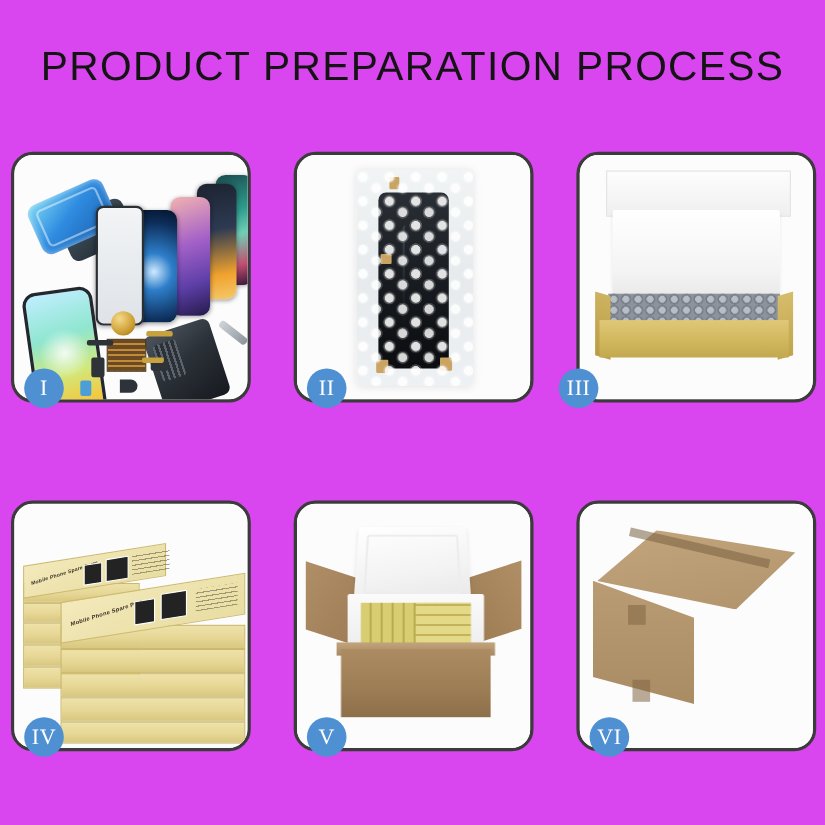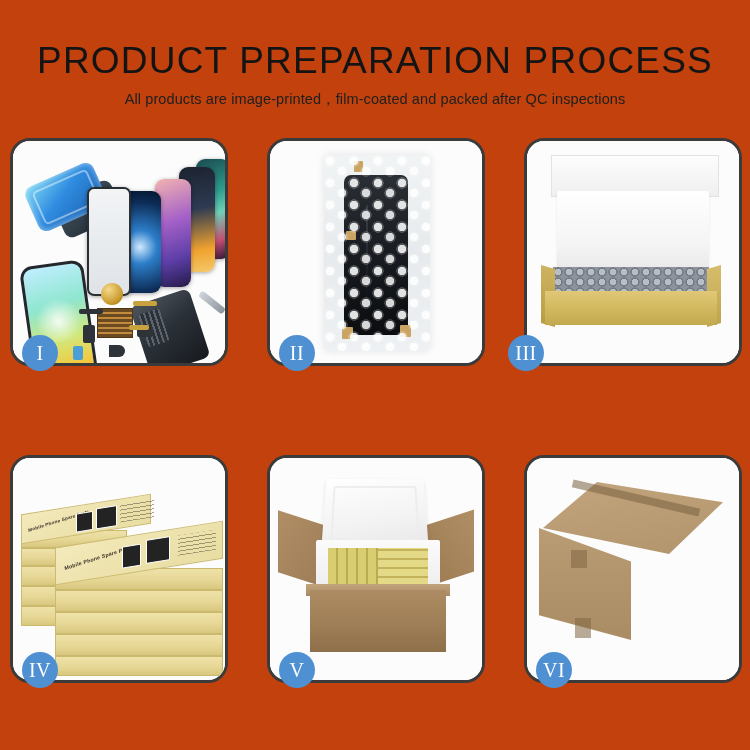--- a/index.html
+++ b/index.html
@@ -11,21 +11,21 @@
     width: 750px;
     height: 750px;
     font-family: "Liberation Sans", sans-serif;
     overflow: hidden;
     position: relative;
   }
   .page {
     width: 750px;
     height: 750px;
     position: relative;
-    background: #c2410c;
+    background: #d946ef;
   }
 
   
   .header { position: absolute; top: 0; left: 0; width: 750px; }
   .title {
     text-align: center;
     font-size: 37px;
     letter-spacing: 1.2px;
     color: #141414;
     font-weight: 400;
@@ -360,21 +360,20 @@
     position: absolute; background: rgba(128,102,68,.55);
   }
 </style>
 </head>
 <body>
 
 <div class="page">
 
   <div class="header">
     <div class="title">PRODUCT PREPARATION PROCESS</div>
-    <div class="subtitle">All products are image-printed，film-coated and packed after QC inspections</div>
   </div>
 
   <div class="grid">
 
     <div class="panel col0 row0">
       <div class="stage">
         <div class="p1-adh2"></div>
         <div class="p1-adhesive"></div>
         <div class="p1-screen p1-s-teal"></div>
         <div class="p1-screen p1-s-dark"></div>

